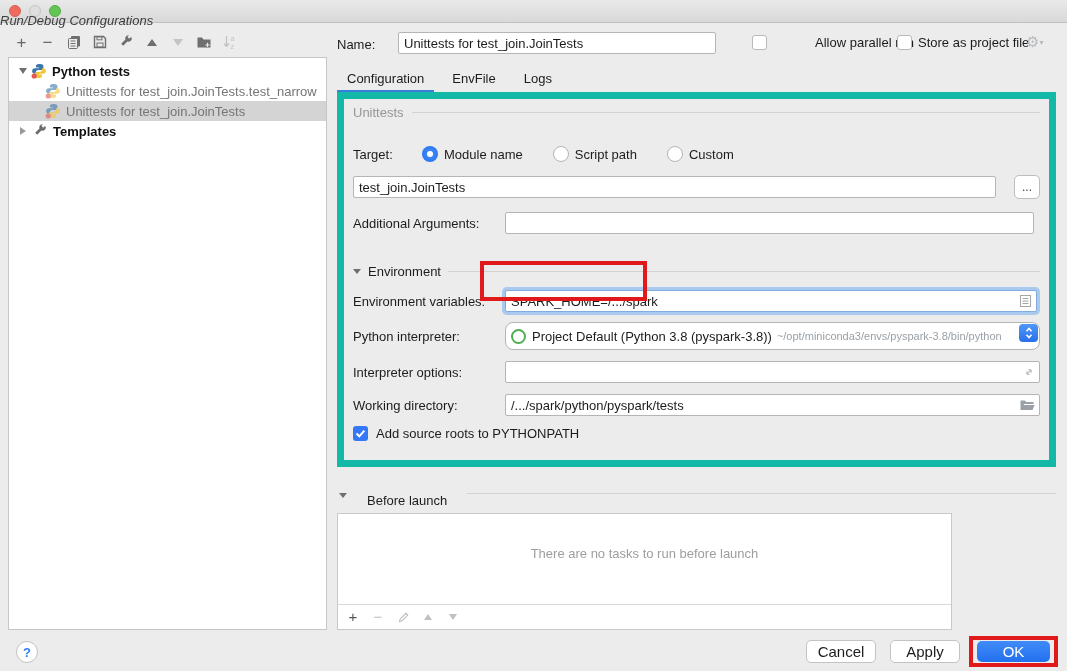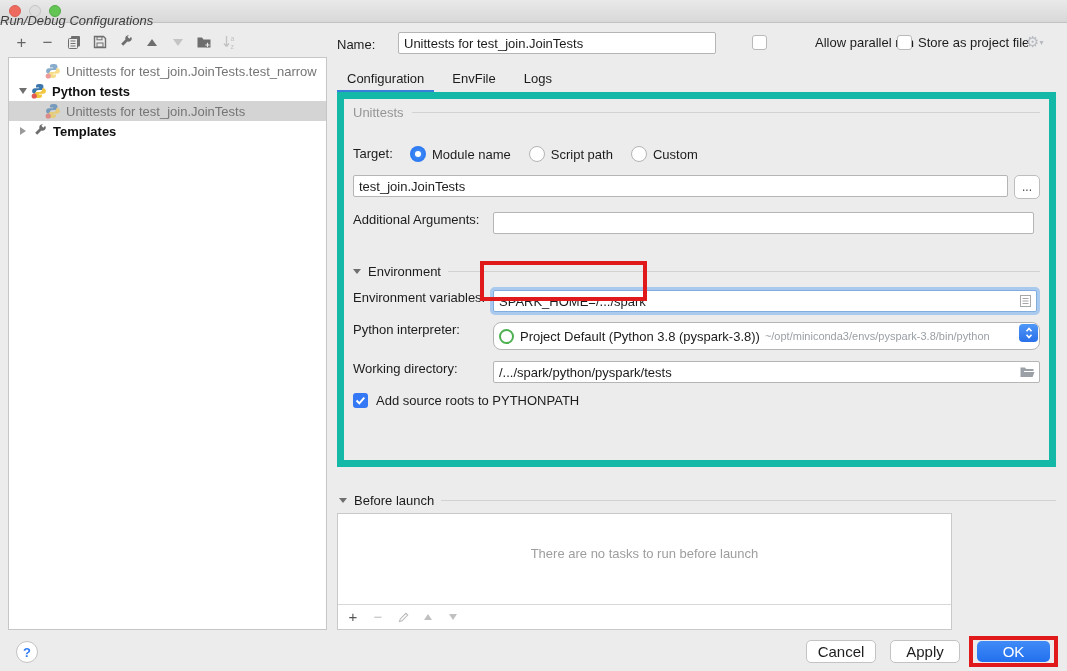--- a/index.html
+++ b/index.html
@@ -54,40 +54,40 @@
   .tab.active{border-bottom:3px solid #3a7edb;padding-bottom:3px;}
   
   .config-panel{position:absolute;left:337px;top:92px;width:719px;height:375px;
     border:7px solid #14b8a6;box-sizing:border-box;padding:6px 9px 0 9px;}
   .gh{display:flex;align-items:center;gap:8px;}
   .gh .gtxt{color:#969696;}
   .gh .line{flex:1;height:1px;background:#d2d2d2;}
   .sech{display:flex;align-items:center;gap:7px;}
   .sec-tri{width:0;height:0;border-left:4px solid transparent;border-right:4px solid transparent;border-top:5px solid #6f6f6f;}
   .sech .line{flex:1;height:1px;background:#d2d2d2;}
-  .frow{display:flex;align-items:flex-start;}
+  .frow{display:flex;align-items:center;gap:12px;}
   .lcol{width:140px;flex:none;}
   .radio{width:16px;height:16px;border-radius:50%;background:#fff;border:1px solid #b4b4b4;box-sizing:border-box;flex:none;position:relative;}
   .radio.sel{background:radial-gradient(#4a90f6,#1d6ef0);border:none;}
   .radio.sel::after{content:"";position:absolute;left:5px;top:5px;width:6px;height:6px;border-radius:50%;background:#fff;}
   .ropt{display:flex;align-items:center;gap:6px;margin-right:18px;}
   .browse-btn{width:24px;height:22px;background:#fff;border:1px solid #bdbdbd;border-radius:5px;
     margin-left:6px;display:flex;align-items:center;justify-content:center;font-size:12px;color:#444;line-height:8px;}
   .fieldwrap{position:relative;display:flex;align-items:center;flex:1;}
   .icon-in-field{position:absolute;right:5px;top:50%;transform:translateY(-50%);display:flex;}
   .env-field{box-shadow:0 0 0 3px #a9c9ef;border-color:#7fadde;}
   .combo{flex:1;height:28px;background:#fff;border:1px solid #b5b5b5;border-radius:8px;box-sizing:border-box;
     display:flex;align-items:center;padding:0 24px 0 5px;position:relative;white-space:nowrap;overflow:hidden;}
   .ring{width:11px;height:11px;border:2px solid #4caf50;border-radius:50%;flex:none;margin-right:6px;box-sizing:content-box;}
   .combo .path{color:#9aa0a6;font-size:11px;margin-left:5px;overflow:hidden;text-overflow:ellipsis;}
   .stepper{position:absolute;right:1px;top:1px;width:19px;height:18px;border-radius:4px;
     background:linear-gradient(#4f97f7,#2a70ea);display:flex;align-items:center;justify-content:center;}
   .cbl{display:flex;align-items:center;gap:8px;}
   
-  .bl-header{position:absolute;left:339px;top:493px;width:717px;display:flex;align-items:center;gap:7px;}
+  .bl-header{position:absolute;left:339px;top:493px;width:717px;display:flex;align-items:flex-start;gap:20px;}
   .bl-header .line{flex:1;height:1px;background:#d2d2d2;}
   .bl-box{position:absolute;left:337px;top:513px;width:615px;height:117px;background:#fff;
     border:1px solid #c9c9c9;box-sizing:border-box;}
   .bl-empty{position:absolute;left:0;right:0;top:32px;text-align:center;color:#9e9e9e;}
   .bl-toolbar{position:absolute;left:0;right:0;bottom:0;height:24px;border-top:1px solid #d8d8d8;
     display:flex;align-items:center;gap:11px;padding-left:8px;}
   .bl-toolbar .tbi{width:14px;height:14px;}
   .glyph-plus-sm{font-size:15px;color:#555;line-height:12px;}
   .glyph-minus-sm{font-size:15px;color:#c0c0c0;line-height:10px;}
   .tri-up-sm{width:0;height:0;border-left:4px solid transparent;border-right:4px solid transparent;border-bottom:6px solid #c0c0c0;}
@@ -162,41 +162,41 @@
   <span class="tbi">
     <svg width="16" height="16" viewBox="0 0 16 16">
         <path d="M4.5 2v10.5M4.5 12.5L2 9.5M4.5 12.5L7 9.5" stroke="#c2c2c2" stroke-width="1.3" fill="none"></path>
         <text x="8.5" y="7" font-size="7" fill="#c2c2c2" font-family="Liberation Sans, sans-serif">a</text>
         <text x="8.5" y="14.5" font-size="7" fill="#c2c2c2" font-family="Liberation Sans, sans-serif">z</text>
       </svg>
   </span>
 </div>
 
 <div class="tree-panel">
+  <div class="trow bold">
+    <span class="tree-tri-down"></span>
+    <span class="pyicon">
+      <svg width="16" height="16" viewBox="0 0 16 16">
+          <path d="M7.9 1C6 1 5 1.8 5 3v1.6h3.1v.6H3.8C2.2 5.2 1.1 6.3 1.1 8s1.1 2.8 2.7 2.8h1.1V9.2C4.9 7.9 6.1 7 7.5 7h3c1.1 0 1.9-.9 1.9-2V3c0-1.2-1.3-2-3-2z" fill="#3b76ad"></path>
+          <path d="M8.1 15c1.9 0 2.9-.8 2.9-2v-1.6H7.9v-.6h4.3c1.6 0 2.7-1.1 2.7-2.8s-1.1-2.8-2.7-2.8h-1.1v1.6c0 1.3-1.2 2.2-2.6 2.2h-3c-1.1 0-1.9.9-1.9 2v1.8c0 1.2 1.3 2.2 3 2.2z" fill="#f2c63c"></path>
+          <circle cx="3.2" cy="13" r="2.6" fill="#e25855"></circle>
+        </svg>
+    </span>
+    <span class="lbl">Python tests</span>
+  </div>
   <div class="trow dim">
     <span class="indent"></span>
     <span class="pyicon faded">
       <svg width="16" height="16" viewBox="0 0 16 16">
           <path d="M7.9 1C6 1 5 1.8 5 3v1.6h3.1v.6H3.8C2.2 5.2 1.1 6.3 1.1 8s1.1 2.8 2.7 2.8h1.1V9.2C4.9 7.9 6.1 7 7.5 7h3c1.1 0 1.9-.9 1.9-2V3c0-1.2-1.3-2-3-2z" fill="#3b76ad"></path>
           <path d="M8.1 15c1.9 0 2.9-.8 2.9-2v-1.6H7.9v-.6h4.3c1.6 0 2.7-1.1 2.7-2.8s-1.1-2.8-2.7-2.8h-1.1v1.6c0 1.3-1.2 2.2-2.6 2.2h-3c-1.1 0-1.9.9-1.9 2v1.8c0 1.2 1.3 2.2 3 2.2z" fill="#f2c63c"></path>
           <circle cx="3.2" cy="13" r="2.6" fill="#e25855"></circle>
         </svg>
     </span>
     <span class="lbl">Unittests for test_join.JoinTests.test_narrow</span>
-  </div>
-  <div class="trow bold">
-    <span class="tree-tri-down"></span>
-    <span class="pyicon">
-      <svg width="16" height="16" viewBox="0 0 16 16">
-          <path d="M7.9 1C6 1 5 1.8 5 3v1.6h3.1v.6H3.8C2.2 5.2 1.1 6.3 1.1 8s1.1 2.8 2.7 2.8h1.1V9.2C4.9 7.9 6.1 7 7.5 7h3c1.1 0 1.9-.9 1.9-2V3c0-1.2-1.3-2-3-2z" fill="#3b76ad"></path>
-          <path d="M8.1 15c1.9 0 2.9-.8 2.9-2v-1.6H7.9v-.6h4.3c1.6 0 2.7-1.1 2.7-2.8s-1.1-2.8-2.7-2.8h-1.1v1.6c0 1.3-1.2 2.2-2.6 2.2h-3c-1.1 0-1.9.9-1.9 2v1.8c0 1.2 1.3 2.2 3 2.2z" fill="#f2c63c"></path>
-          <circle cx="3.2" cy="13" r="2.6" fill="#e25855"></circle>
-        </svg>
-    </span>
-    <span class="lbl">Python tests</span>
   </div>
   <div class="trow dim selected">
     <span class="indent"></span>
     <span class="pyicon faded">
       <svg width="16" height="16" viewBox="0 0 16 16">
           <path d="M7.9 1C6 1 5 1.8 5 3v1.6h3.1v.6H3.8C2.2 5.2 1.1 6.3 1.1 8s1.1 2.8 2.7 2.8h1.1V9.2C4.9 7.9 6.1 7 7.5 7h3c1.1 0 1.9-.9 1.9-2V3c0-1.2-1.3-2-3-2z" fill="#3b76ad"></path>
           <path d="M8.1 15c1.9 0 2.9-.8 2.9-2v-1.6H7.9v-.6h4.3c1.6 0 2.7-1.1 2.7-2.8s-1.1-2.8-2.7-2.8h-1.1v1.6c0 1.3-1.2 2.2-2.6 2.2h-3c-1.1 0-1.9.9-1.9 2v1.8c0 1.2 1.3 2.2 3 2.2z" fill="#f2c63c"></path>
           <circle cx="3.2" cy="13" r="2.6" fill="#e25855"></circle>
         </svg>
     </span>
@@ -290,20 +290,31 @@
       <span>Project Default (Python 3.8 (pyspark-3.8))</span>
       <span class="path">~/opt/miniconda3/envs/pyspark-3.8/bin/python</span>
       <span class="stepper">
         <svg width="10" height="16" viewBox="0 0 10 16" stroke="#fff" fill="none" stroke-width="1.6">
             <path d="M2.5 6.2l2.5-2.7 2.5 2.7M2.5 9.8l2.5 2.7 2.5-2.7"></path>
           </svg>
       </span>
     </span>
   </div>
 
+  <div class="frow" style="margin-top:11px;">
+    <span class="lcol">Interpreter options:</span>
+    <span class="fieldwrap">
+      <input class="tf" style="flex: 1 1 0%; height: 22px; padding-right: 20px;" value="">
+      <span class="icon-in-field">
+        <svg width="12" height="12" viewBox="0 0 14 14" stroke="#b5b5b5" fill="none" stroke-width="1.2">
+            <path d="M4.5 9.5l5-5M9.5 4.5H6.2M9.5 4.5v3.3M4.5 9.5h3.3M4.5 9.5V6.2"></path>
+          </svg>
+      </span>
+    </span>
+  </div>
 
   <div class="frow" style="margin-top:11px;">
     <span class="lcol">Working directory:</span>
     <span class="fieldwrap">
       <input class="tf" style="flex: 1 1 0%; height: 22px; padding-right: 24px;" value="/.../spark/python/pyspark/tests">
       <span class="icon-in-field">
         <svg width="16" height="14" viewBox="0 0 16 14" fill="#9aa0a6">
             <path d="M1.5 12V2.5h4.3l1.4 1.6h7.3V6h-9.4l-2 6z"></path>
             <path d="M3.7 7h11.8l-1.9 5H1.8z"></path>
           </svg>

